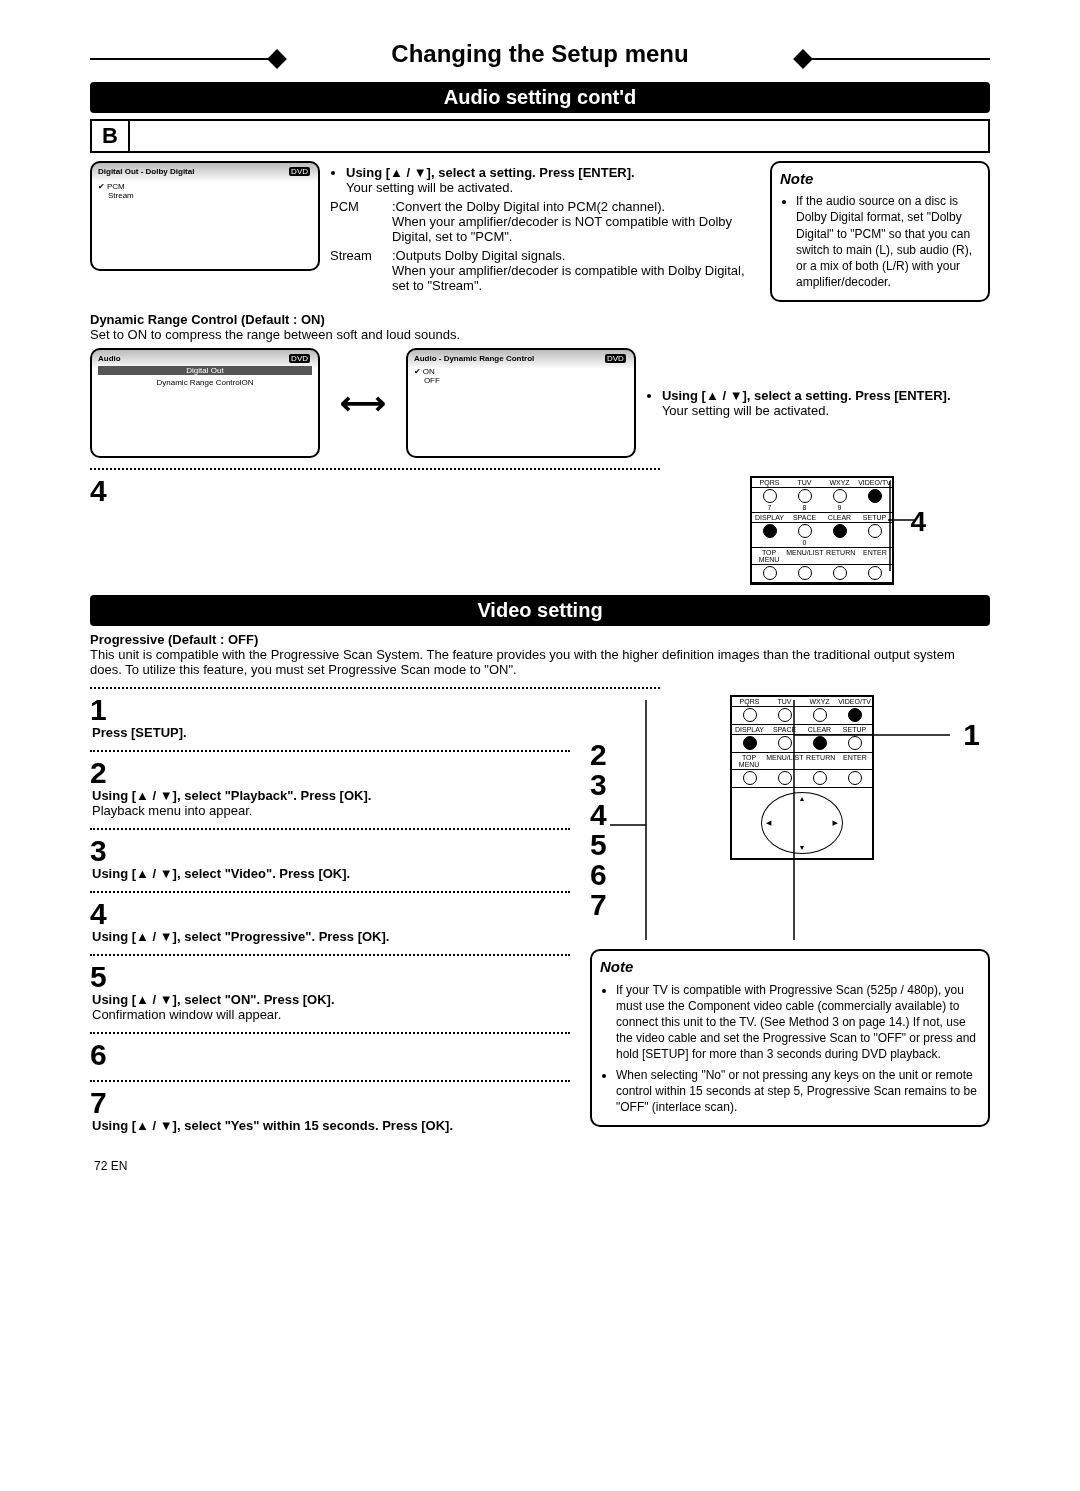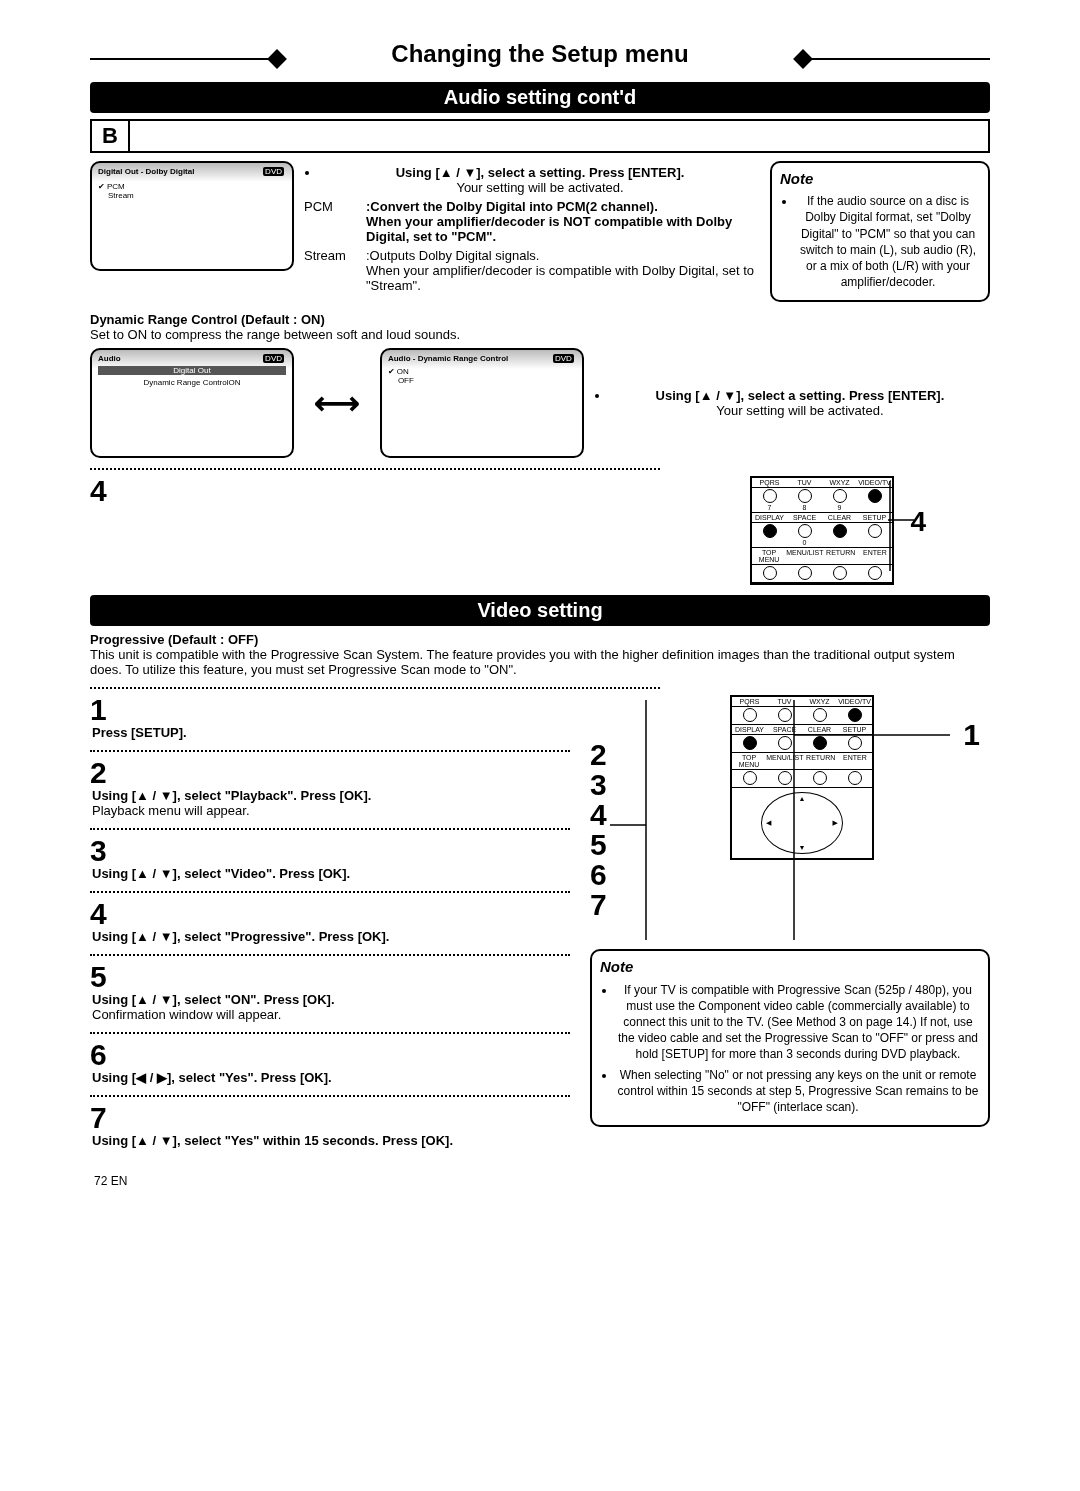--- a/index.html
+++ b/index.html
@@ -71,21 +71,21 @@
   .b-text {
     padding: 4px 8px;
     font-size: 15px;
   }
   .cols {
     display: flex;
     gap: 10px;
     align-items: flex-start;
   }
   .ss {
-    width: 204px;
+    width: 230px;
     min-height: 110px;
     border: 2px solid #000;
     border-radius: 10px;
     background: linear-gradient(#bbb 0%, #fff 18%, #fff 100%);
     font-size: 8px;
     padding: 4px 6px;
     box-sizing: border-box;
     position: relative;
   }
   .ss .ss-title { font-weight: bold; }
@@ -95,21 +95,21 @@
   }
   .ss .ss-row { display: flex; justify-content: center; margin-top: 3px; }
   .note-box {
     border: 2px solid #000;
     border-radius: 10px;
     padding: 6px 8px;
     font-size: 12px;
     line-height: 1.35;
   }
   .note-box .note-title { font-style: italic; font-weight: bold; font-size: 15px; }
-  ul.b { margin: 4px 0; padding-left: 16px; text-align: center; }
+  ul.b { margin: 4px 0; padding-left: 16px; }
   ul.b li { margin-bottom: 4px; }
   .bold { font-weight: bold; }
   .dotted-sep {
     border: none;
     border-top: 2px dotted #000;
     margin: 10px 0 6px 0;
   }
   .bignum {
     font-size: 30px;
     font-weight: bold;
@@ -178,21 +178,21 @@
 
     <div style="flex:1 1 360px; font-size:13px;">
       <ul class="b">
         <li>
           <span class="bold">Using [▲ / ▼], select a setting. Press [ENTER].</span><br>
           <span>Your setting will be activated.</span>
         </li>
       </ul>
       <div style="display:flex; gap:8px;">
         <div style="width:54px;" class="">PCM</div>
-        <div style="flex:1; white-space:pre-line;font-weight:bold;">:Convert the Dolby Digital into PCM(2 channel).
+        <div style="flex:1; white-space:pre-line;">:Convert the Dolby Digital into PCM(2 channel).
 When your amplifier/decoder is NOT compatible with Dolby Digital, set to "PCM".</div>
       </div>
       <div style="display:flex; gap:8px; margin-top:4px;">
         <div style="width:54px;">Stream</div>
         <div style="flex:1; white-space:pre-line;">:Outputs Dolby Digital signals.
 When your amplifier/decoder is compatible with Dolby Digital, set to "Stream".</div>
       </div>
     </div>
 
     <div class="note-box" style="width:200px;">
@@ -302,42 +302,41 @@
 
     <div class="video-steps" style="flex:0 0 480px;">
       <div class="step">
           <div class="bignum">1</div>
           <div class="bold desc">Press [SETUP].</div>
         </div>
       <hr class="dotted-sep">
       <div class="step">
           <div class="bignum">2</div>
           <div class="bold desc">Using [▲ / ▼], select "Playback". Press [OK].</div>
-          <div class="desc">Playback menu will appear.</div>
+          <div class="desc">Playback menu into appear.</div>
         </div>
       <hr class="dotted-sep">
       <div class="step">
           <div class="bignum">3</div>
           <div class="bold desc">Using [▲ / ▼], select "Video". Press [OK].</div>
         </div>
       <hr class="dotted-sep">
       <div class="step">
           <div class="bignum">4</div>
           <div class="bold desc">Using [▲ / ▼], select "Progressive". Press [OK].</div>
         </div>
       <hr class="dotted-sep">
       <div class="step">
           <div class="bignum">5</div>
           <div class="bold desc">Using [▲ / ▼], select "ON". Press [OK].</div>
           <div class="desc">Confirmation window will appear.</div>
         </div>
       <hr class="dotted-sep">
       <div class="step">
           <div class="bignum">6</div>
-          <div class="bold desc">Using [◀ / ▶], select "Yes". Press [OK].</div>
         </div>
       <hr class="dotted-sep">
       <div class="step">
           <div class="bignum">7</div>
           <div class="bold desc">Using [▲ / ▼], select "Yes" within 15 seconds. Press [OK].</div>
         </div>
     </div>
 
     <div style="flex:1; position:relative;">
       <div style="position:relative; height:250px;">

